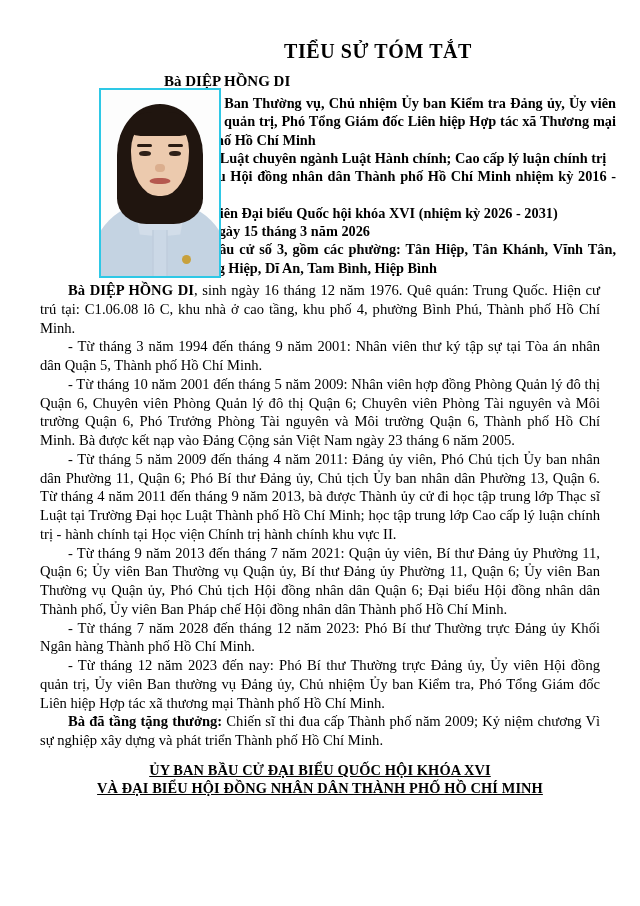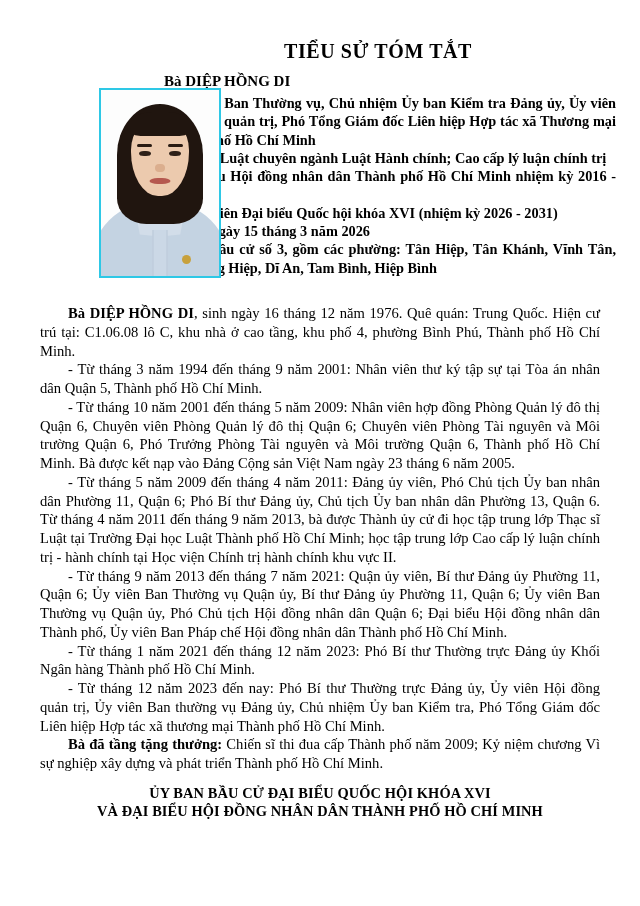--- a/index.html
+++ b/index.html
@@ -193,41 +193,42 @@
     margin: 0;
     text-align: justify;
     text-justify: inter-word;
   }
   .head-line.last-justify {
     text-align: left;
   }
 
   
   .body-block {
-    margin-top: 26px;
+    margin-top: 3px;
     padding: 0 18px 0 18px;
   }
   .para {
     font-size: 14.6px;
     line-height: 1.285;
     margin: 0 0 0 0;
     text-align: justify;
     text-justify: inter-word;
     text-indent: 28px;
   }
   .b { font-weight: bold; }
 
   
   .footer {
     margin-top: 11px;
     text-align: center;
     font-weight: bold;
     font-size: 14.4px;
     line-height: 1.3;
     letter-spacing: 0.1px;
+    text-decoration: underline;
   }
   .footer div { margin: 0; }
 </style>
 </head>
 <body>
 
 <div class="page">
 
   <div class="header">
 
@@ -268,21 +269,21 @@
 
   <div class="body-block">
 
     <p class="para"><span class="b">Bà DIỆP HỒNG DI</span><span>, sinh ngày 16 tháng 12 năm 1976. Quê quán: Trung Quốc. Hiện cư trú tại: C1.06.08 lô C, khu nhà ở cao tầng, khu phố 4, phường Bình Phú, Thành phố Hồ Chí Minh.</span></p>
 
 
     <p class="para">- Từ tháng 3 năm 1994 đến tháng 9 năm 2001: Nhân viên thư ký tập sự tại Tòa án nhân dân Quận 5, Thành phố Hồ Chí Minh.</p>
     <p class="para">- Từ tháng 10 năm 2001 đến tháng 5 năm 2009: Nhân viên hợp đồng Phòng Quản lý đô thị Quận 6, Chuyên viên Phòng Quản lý đô thị Quận 6; Chuyên viên Phòng Tài nguyên và Môi trường Quận 6, Phó Trưởng Phòng Tài nguyên và Môi trường Quận 6, Thành phố Hồ Chí Minh. Bà được kết nạp vào Đảng Cộng sản Việt Nam ngày 23 tháng 6 năm 2005.</p>
     <p class="para">- Từ tháng 5 năm 2009 đến tháng 4 năm 2011: Đảng ủy viên, Phó Chủ tịch Ủy ban nhân dân Phường 11, Quận 6; Phó Bí thư Đảng ủy, Chủ tịch Ủy ban nhân dân Phường 13, Quận 6. Từ tháng 4 năm 2011 đến tháng 9 năm 2013, bà được Thành ủy cử đi học tập trung lớp Thạc sĩ Luật tại Trường Đại học Luật Thành phố Hồ Chí Minh; học tập trung lớp Cao cấp lý luận chính trị - hành chính tại Học viện Chính trị hành chính khu vực II.</p>
     <p class="para">- Từ tháng 9 năm 2013 đến tháng 7 năm 2021: Quận ủy viên, Bí thư Đảng ủy Phường 11, Quận 6; Ủy viên Ban Thường vụ Quận ủy, Bí thư Đảng ủy Phường 11, Quận 6; Ủy viên Ban Thường vụ Quận ủy, Phó Chủ tịch Hội đồng nhân dân Quận 6; Đại biểu Hội đồng nhân dân Thành phố, Ủy viên Ban Pháp chế Hội đồng nhân dân Thành phố Hồ Chí Minh.</p>
-    <p class="para">- Từ tháng 1 năm 2021 đến tháng 12 năm 2023: Phó Bí thư Thường trực Đảng ủy Khối Ngân hàng Thành phố Hồ Chí Minh.</p>
+    <p class="para">- Từ tháng 7 năm 2028 đến tháng 12 năm 2023: Phó Bí thư Thường trực Đảng ủy Khối Ngân hàng Thành phố Hồ Chí Minh.</p>
     <p class="para">- Từ tháng 12 năm 2023 đến nay: Phó Bí thư Thường trực Đảng ủy, Ủy viên Hội đồng quản trị, Ủy viên Ban thường vụ Đảng ủy, Chủ nhiệm Ủy ban Kiểm tra, Phó Tổng Giám đốc Liên hiệp Hợp tác xã thương mại Thành phố Hồ Chí Minh.</p>
 
     <p class="para"><span class="b">Bà đã tầng tặng thưởng:</span><span> Chiến sĩ thi đua cấp Thành phố năm 2009; Kỷ niệm chương Vì sự nghiệp xây dựng và phát triển Thành phố Hồ Chí Minh.</span></p>
 
   </div>
 
   <div class="footer">
     <div>ỦY BAN BẦU CỬ ĐẠI BIỂU QUỐC HỘI KHÓA XVI</div>
     <div>VÀ ĐẠI BIỂU HỘI ĐỒNG NHÂN DÂN THÀNH PHỐ HỒ CHÍ MINH</div>
   </div>

